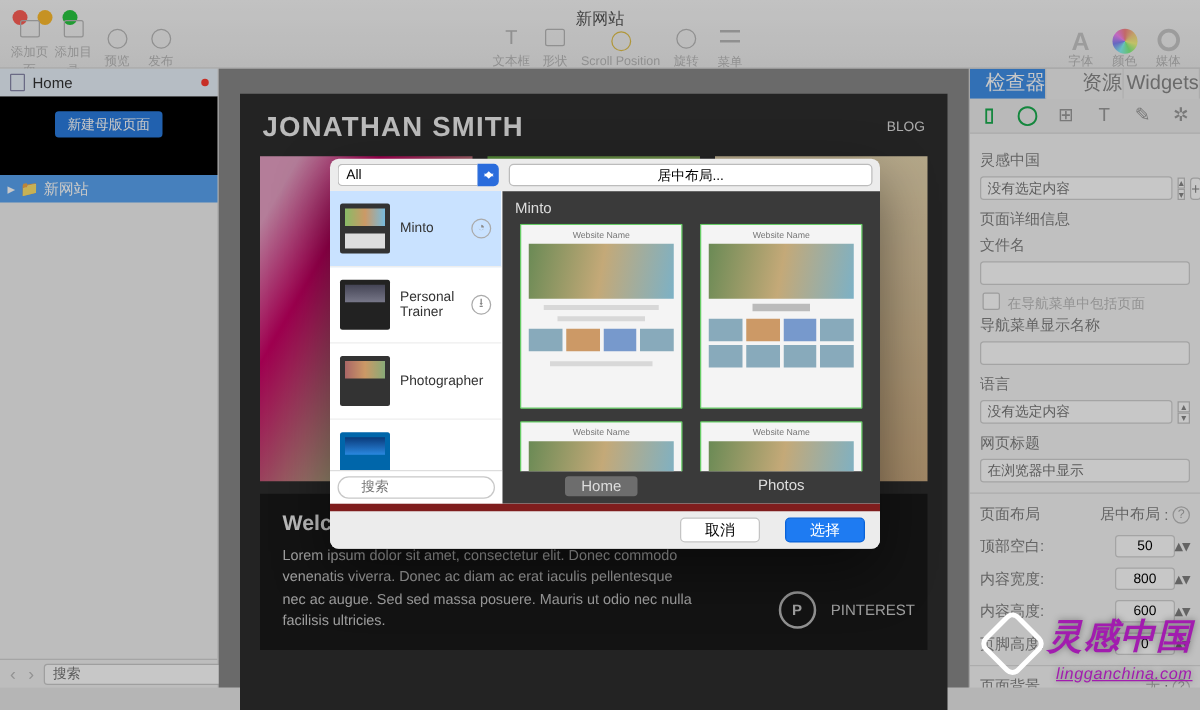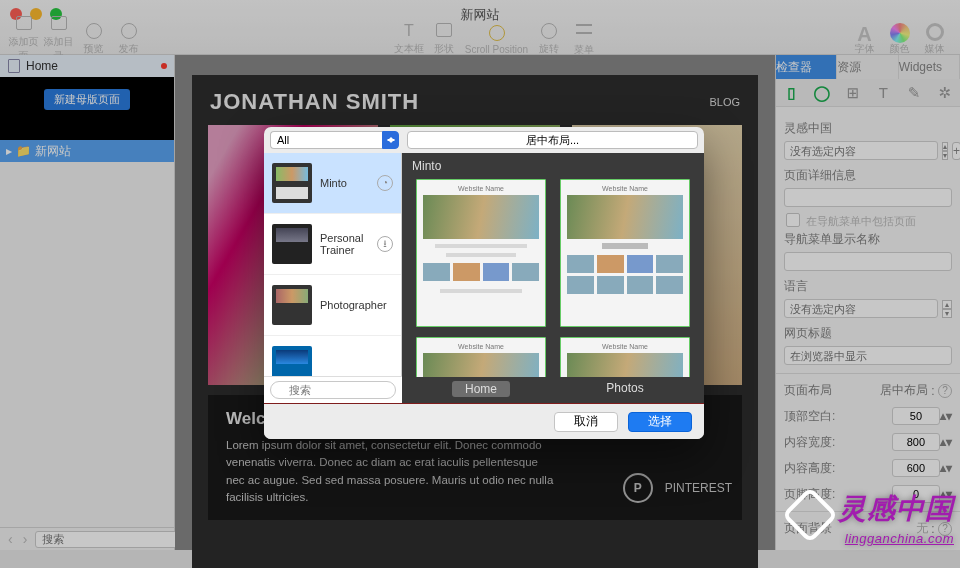--- a/index.html
+++ b/index.html
@@ -52,21 +52,21 @@
   .welcome h2{ font-size:17px; font-weight:600;}
   .welcome p{ font-size:11.5px; color:#ccc; margin-top:8px; line-height:1.5; max-width:330px;}
   .social{ position:absolute; right:26px; bottom:65px; display:flex; align-items:center; gap:12px; color:#ccc; font-size:12px;}
   .social .ring{ width:30px;height:30px;border:2px solid #bbb;border-radius:50%;display:flex;align-items:center;justify-content:center;font-weight:700;}
   .madewith{ position:absolute; left:0; right:0; bottom:8px; text-align:center; color:#ccc; font-size:12px;}
   .madewith .box{ display:inline-block; width:11px;height:11px;border:1.5px solid #ccc; border-radius:2px; vertical-align:-1px; margin-right:5px;}
   
   
   .panel{ width:185px; background:#f7f7f7; border-left:1px solid #d4d4d4; display:flex; flex-direction:column;}
   .ptabs{ display:flex; height:24px;}
-  .ptab{ flex:1; font-size:12px; line-height:24px; text-align:left; color:#888; background:#f0f0f0; border-right:1px solid #ddd;}
+  .ptab{ flex:1; font-size:16px; line-height:24px; text-align:right; color:#888; background:#f0f0f0; border-right:1px solid #ddd;}
   .ptab.active{ background:#4090e8; color:#fff;}
   .iconrow{ display:flex; height:28px; background:#ededed; border-bottom:1px solid #ddd;}
   .iconrow span{ flex:1; text-align:center; line-height:28px; color:#6a7; font-size:15px;}
   .iconrow .green{ color:#1aad4f; font-weight:700;}
   .iconrow .grey{ color:#9b9b9b;}
   .pbody{ flex:1; overflow:hidden; padding:6px 8px; color:#888;}
   .plabel{ font-size:12px; color:#808080; margin-top:7px; margin-bottom:4px;}
   .pselect{ display:flex; align-items:center;}
   .pselect input{ flex:1; height:19px; border:1px solid #d2d2d2; border-radius:3px; background:#fff; font-size:11px; padding:0 5px; color:#bbb;}
   .pselect .stepper{ width:14px; margin-left:4px; display:flex; flex-direction:column;}
@@ -112,21 +112,21 @@
   .pcard .hero{ width:100%; height:44px; background:linear-gradient(100deg,#6a8a55 0%,#c4a978 50%,#7cb1c6 100%);}
   .pcard .txt{ width:80%; height:4px; background:#d8d8d8; margin-top:5px;}
   .pcard .tiles{ display:grid; grid-template-columns:repeat(4,1fr); gap:3px; width:100%; margin-top:6px;}
   .pcard .tiles span{ height:18px; background:#8ab;}
   .pcard .tiles span:nth-child(2){background:#c96;} .pcard .tiles span:nth-child(3){background:#79c;}
   .plabels{ display:grid; grid-template-columns:1fr 1fr; padding:4px 14px 6px; gap:14px;}
   .plabels span{ text-align:center; font-size:12px;}
   .pill{ background:#6d6d6d; border-radius:3px; padding:1px 0; margin:0 36px;}
   .msearch{ padding:4px 6px; background:#fff; border-top:1px solid #ddd;}
   .msearch input{ width:100%; height:18px; border:1px solid #c8c8c8; border-radius:10px; padding:0 18px; font-size:11px; background:#fff;}
-  .mfoot{ height:36px; background:#ececec; display:flex; justify-content:flex-end; align-items:center; padding:0 12px; gap:10px; border-top:1px solid #7f1d1d;}
+  .mfoot{ height:36px; background:#ececec; display:flex; justify-content:flex-end; align-items:center; padding:0 12px; gap:20px; border-top:6px solid #7f1d1d;}
   .mfoot button{ width:64px; height:20px; border-radius:4px; font-size:12px;}
   .mfoot .cancel{ background:#fff; border:1px solid #c4c4c4;}
   .mfoot .ok{ background:#1e7bf2; border:1px solid #0a63d8; color:#fff;}
   
   
   .wm{ position:absolute; right:6px; bottom:22px; color:#a21caf; font-weight:700; font-style:italic; text-shadow:0 0 6px rgba(0,0,0,.4); pointer-events:none; text-align:right;}
   .wm .big{ font-size:28px; letter-spacing:1px;}
   .wm .small{ font-size:13px; letter-spacing:.5px; font-weight:400; margin-top:-4px;text-decoration:underline;}
   .wm .logo{ display:inline-block; width:40px;height:40px; border:4px solid #fff; transform:rotate(45deg); border-radius:8px; vertical-align:middle; margin-right:8px;}
 </style>
@@ -281,20 +281,21 @@
       <div class="pselect">
         <input placeholder="没有选定内容" style="">
         <div class="stepper">
             <b>▴</b>
             <b>▾</b>
           </div>
         <div class="add">+</div>
       </div>
 
       <div class="plabel">页面详细信息</div>
+      <div class="plabel" style="margin-top:2px">文件名</div>
       <div class="pselect">
           <input style="">
         </div>
 
       <div class="check">在导航菜单中包括页面</div>
       <div class="plabel" style="margin-top:2px">导航菜单显示名称</div>
       <div class="pselect">
           <input style="">
         </div>
 

